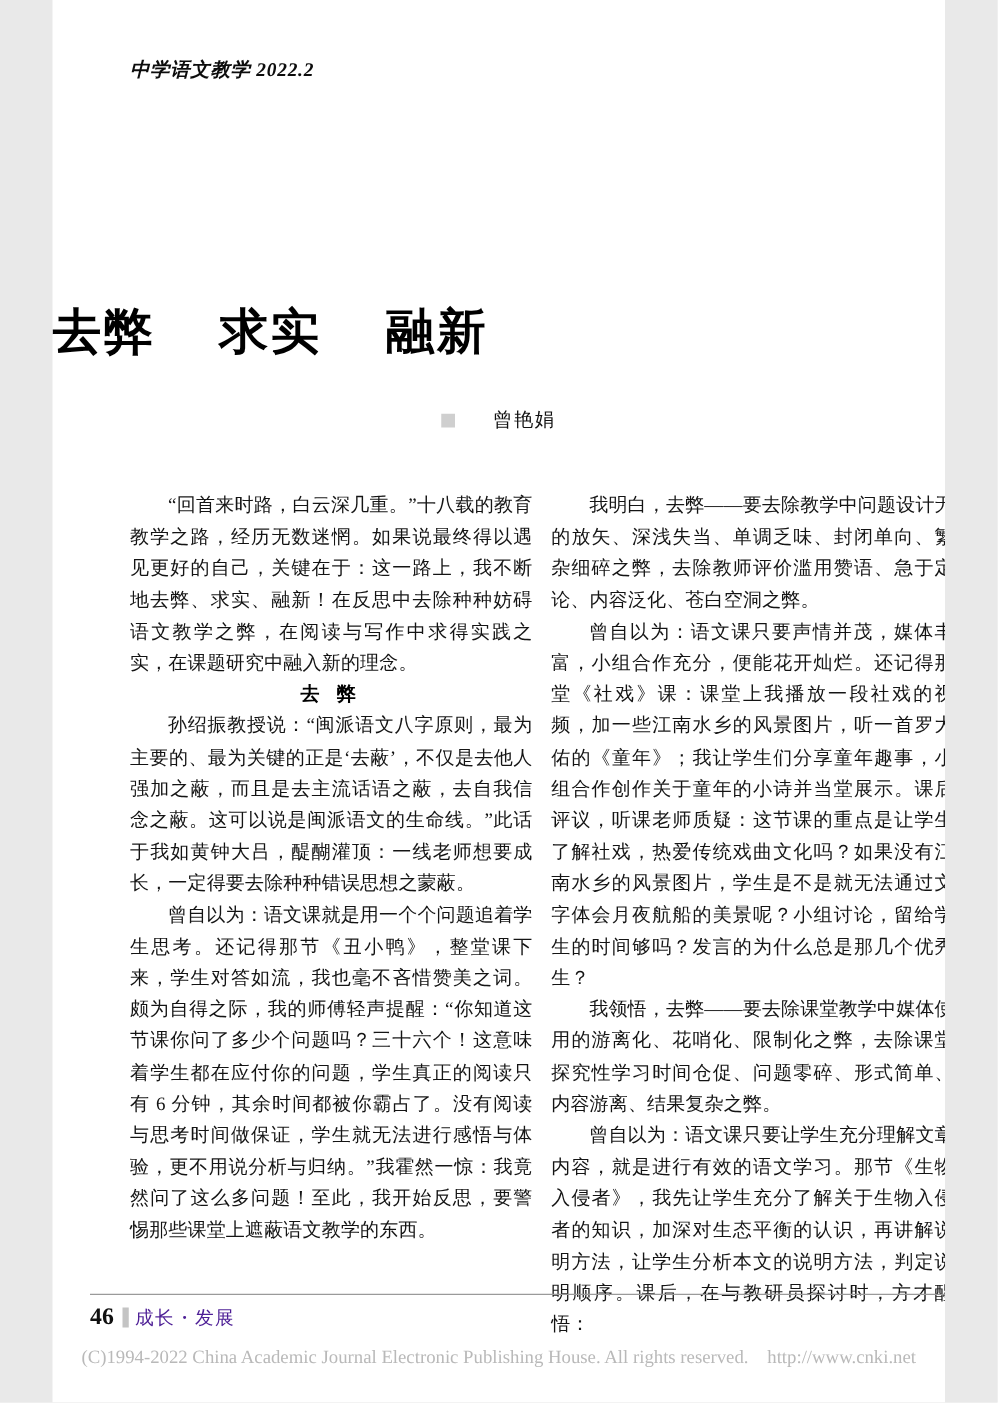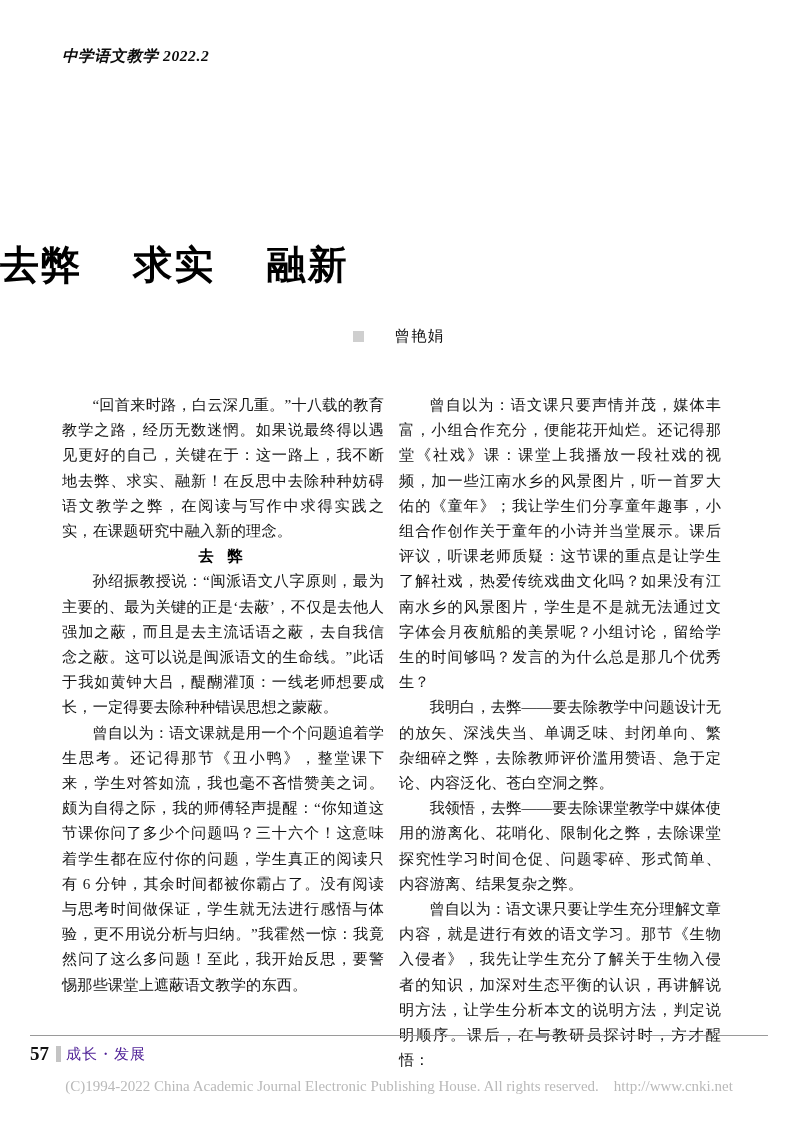--- a/index.html
+++ b/index.html
@@ -2,21 +2,21 @@
 <html lang="zh"><head>
 <meta charset="utf-8">
 <style>
   html, body {
     margin: 0;
     padding: 0;
     background: #e9e9e9;
   }
   .page {
     position: relative;
-    width: 798px;
+    width: 714px;
     height: 1122px;
     margin: 0 auto;
     background: #ffffff;
     overflow: hidden;
     font-family: "Liberation Serif", "DejaVu Serif", serif;
     color: #111111;
   }
 
   
   .running-head {
@@ -172,31 +172,31 @@
   <div class="columns">
 
     <div class="col">
       <p class="para">“回首来时路，白云深几重。”十八载的教育教学之路，经历无数迷惘。如果说最终得以遇见更好的自己，关键在于：这一路上，我不断地去弊、求实、融新！在反思中去除种种妨碍语文教学之弊，在阅读与写作中求得实践之实，在课题研究中融入新的理念。</p>
       <p class="section-head">去 弊</p>
       <p class="para">孙绍振教授说：“闽派语文八字原则，最为主要的、最为关键的正是‘去蔽’，不仅是去他人强加之蔽，而且是去主流话语之蔽，去自我信念之蔽。这可以说是闽派语文的生命线。”此话于我如黄钟大吕，醍醐灌顶：一线老师想要成长，一定得要去除种种错误思想之蒙蔽。</p>
       <p class="para">曾自以为：语文课就是用一个个问题追着学生思考。还记得那节《丑小鸭》，整堂课下来，学生对答如流，我也毫不吝惜赞美之词。颇为自得之际，我的师傅轻声提醒：“你知道这节课你问了多少个问题吗？三十六个！这意味着学生都在应付你的问题，学生真正的阅读只有 6 分钟，其余时间都被你霸占了。没有阅读与思考时间做保证，学生就无法进行感悟与体验，更不用说分析与归纳。”我霍然一惊：我竟然问了这么多问题！至此，我开始反思，要警惕那些课堂上遮蔽语文教学的东西。</p>
     </div>
 
     <div class="col">
+      <p class="para">我明白，去弊——要去除教学中问题设计无的放矢、深浅失当、单调乏味、封闭单向、繁杂细碎之弊，去除教师评价滥用赞语、急于定论、内容泛化、苍白空洞之弊。</p>
       <p class="para">曾自以为：语文课只要声情并茂，媒体丰富，小组合作充分，便能花开灿烂。还记得那堂《社戏》课：课堂上我播放一段社戏的视频，加一些江南水乡的风景图片，听一首罗大佑的《童年》；我让学生们分享童年趣事，小组合作创作关于童年的小诗并当堂展示。课后评议，听课老师质疑：这节课的重点是让学生了解社戏，热爱传统戏曲文化吗？如果没有江南水乡的风景图片，学生是不是就无法通过文字体会月夜航船的美景呢？小组讨论，留给学生的时间够吗？发言的为什么总是那几个优秀生？</p>
-      <p class="para">我明白，去弊——要去除教学中问题设计无的放矢、深浅失当、单调乏味、封闭单向、繁杂细碎之弊，去除教师评价滥用赞语、急于定论、内容泛化、苍白空洞之弊。</p>
       <p class="para">我领悟，去弊——要去除课堂教学中媒体使用的游离化、花哨化、限制化之弊，去除课堂探究性学习时间仓促、问题零碎、形式简单、内容游离、结果复杂之弊。</p>
       <p class="para">曾自以为：语文课只要让学生充分理解文章内容，就是进行有效的语文学习。那节《生物入侵者》，我先让学生充分了解关于生物入侵者的知识，加深对生态平衡的认识，再讲解说明方法，让学生分析本文的说明方法，判定说明顺序。课后，在与教研员探讨时，方才醒悟：</p>
     </div>
 
   </div>
 
   <div class="footer-rule"></div>
 
   <div class="folio">
-    <span class="folio-num">57</span>
+    <span class="folio-num">46</span>
     <span class="folio-bar"></span>
     <span class="folio-label">成长・发展</span>
   </div>
 
   <div class="copyright">(C)1994-2022 China Academic Journal Electronic Publishing House. All rights reserved.    http://www.cnki.net</div>
 
 </div>
 
 </body></html>

